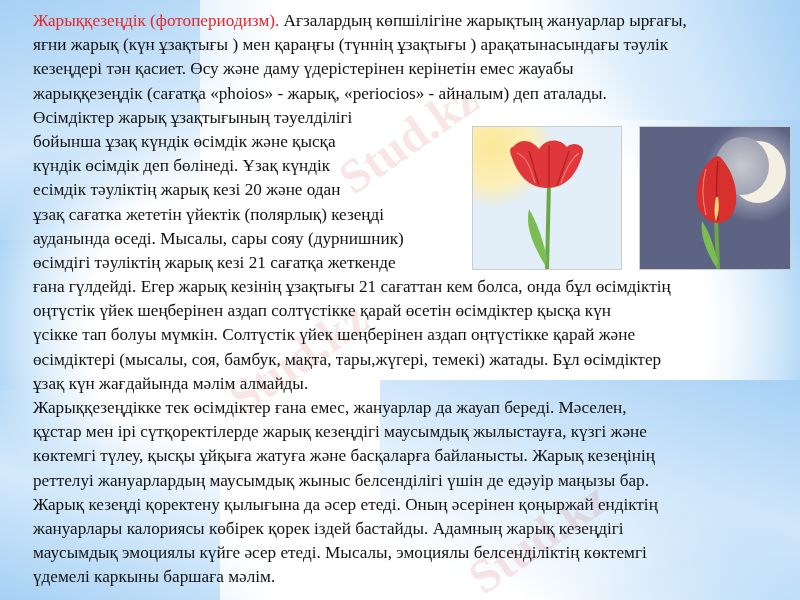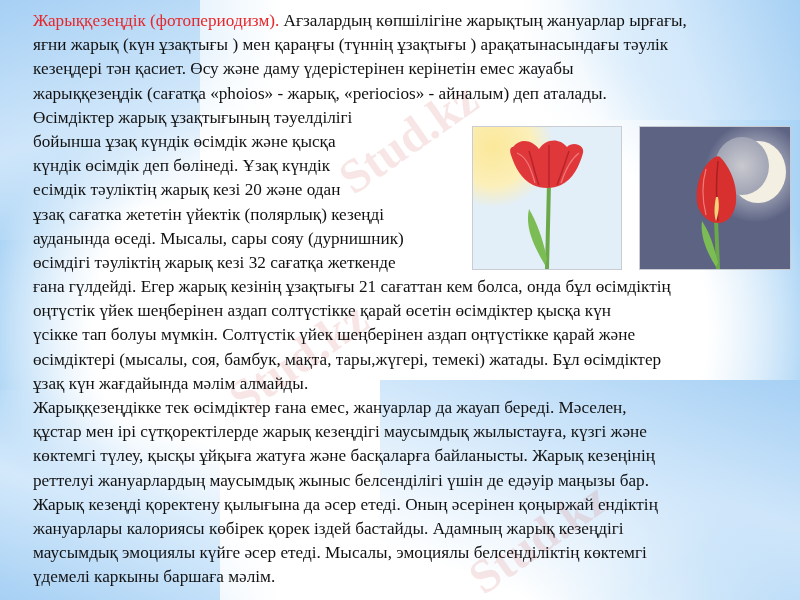--- a/index.html
+++ b/index.html
@@ -85,21 +85,21 @@
   <div class="line"><span class="red">Жарыққезеңдік (фотопериодизм).</span><span> Ағзалардың көпшілігіне жарықтың жануарлар ырғағы,</span></div>
   <div class="line">яғни жарық (күн ұзақтығы ) мен қараңғы (түннің ұзақтығы ) арақатынасындағы тәулік</div>
   <div class="line">кезеңдері тән қасиет. Өсу және даму үдерістерінен керінетін емес жауабы</div>
   <div class="line">жарыққезеңдік (сағатқа «pһoios» - жарық, «periocios» - айналым) деп аталады.</div>
   <div class="line">Өсімдіктер жарық ұзақтығының тәуелділігі</div>
   <div class="line">бойынша ұзақ күндік өсімдік және қысқа</div>
   <div class="line"> күндік өсімдік деп бөлінеді. Ұзақ күндік</div>
   <div class="line">есімдік тәуліктің жарық кезі 20 және одан</div>
   <div class="line">ұзақ сағатка жететін үйектік (полярлық) кезеңді</div>
   <div class="line">ауданында өседі. Мысалы, сары сояу (дурнишник)</div>
-  <div class="line"> өсімдігі тәуліктің жарық кезі 32 сағатқа жеткенде</div>
+  <div class="line"> өсімдігі тәуліктің жарық кезі 21 сағатқа жеткенде</div>
   <div class="line">ғана гүлдейді. Егер жарық кезінің ұзақтығы 21 сағаттан кем болса, онда бұл өсімдіктің</div>
   <div class="line">оңтүстік үйек шеңберінен аздап солтүстікке қарай өсетін өсімдіктер қысқа күн</div>
   <div class="line">үсікке тап болуы мүмкін. Солтүстік үйек шеңберінен аздап оңтүстікке қарай және</div>
   <div class="line">өсімдіктері (мысалы, соя, бамбук, мақта, тары,жүгері, темекі) жатады. Бұл өсімдіктер</div>
   <div class="line">ұзақ күн жағдайында мәлім алмайды.</div>
   <div class="line">Жарыққезеңдікке тек өсімдіктер ғана емес, жануарлар да жауап береді. Мәселен,</div>
   <div class="line">құстар мен ірі сүтқоректілерде жарық кезеңдігі маусымдық жылыстауға, күзгі және</div>
   <div class="line">көктемгі түлеу, қысқы ұйқыға жатуға және басқаларға байланысты. Жарық кезеңінің</div>
   <div class="line">реттелуі жануарлардың маусымдық жыныс белсенділігі үшін де едәуір маңызы бар.</div>
   <div class="line">Жарық кезеңді қоректену қылығына да әсер етеді. Оның әсерінен қоңыржай ендіктің</div>

